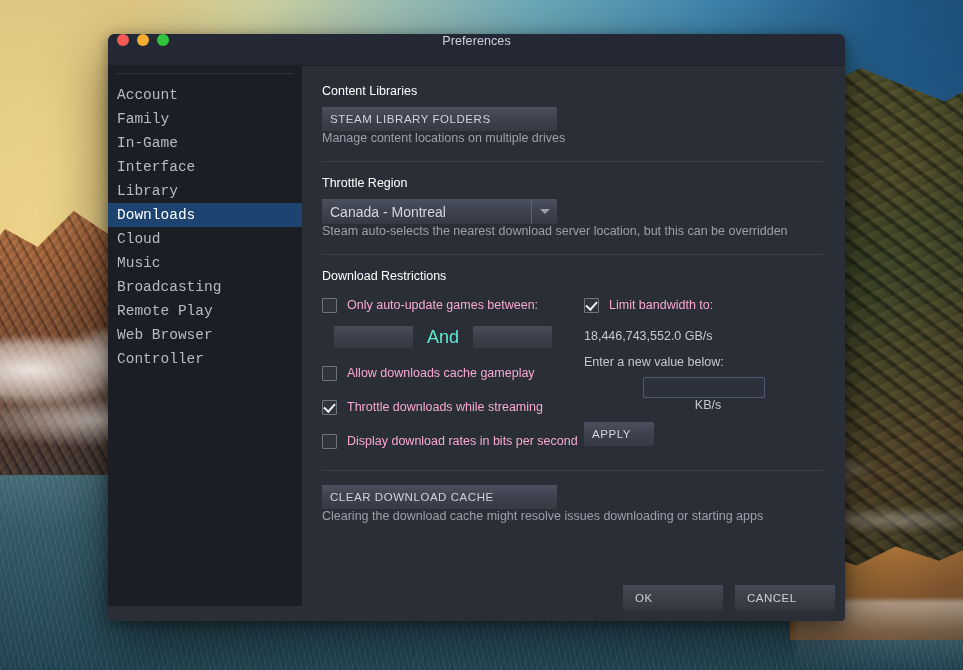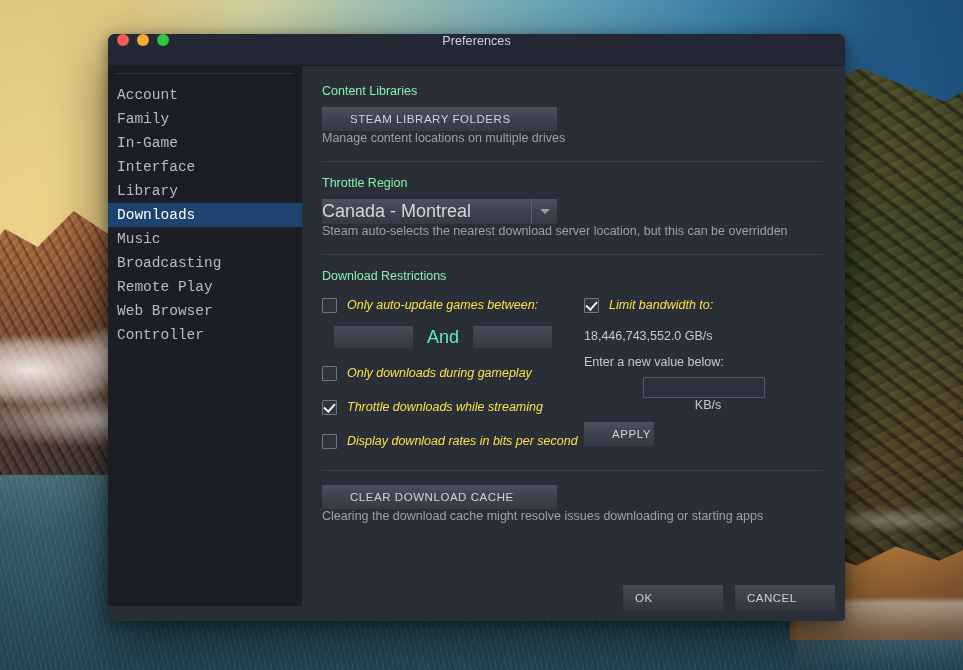--- a/index.html
+++ b/index.html
@@ -185,38 +185,38 @@
   
   #content {
     flex: 1;
     padding: 18px 22px 0 20px;
     position: relative;
     min-width: 0;
   }
 
   .section-label {
     font-size: 12.5px;
-    color: #86efac;
+    color: #ffffff;
     margin-bottom: 9px;
   }
   .hint {
     font-size: 12.5px;
     color: #9aa1ac;
   }
   .rule {
     height: 1px;
     background: #3b404a;
     margin: 16px 0 14px 0;
   }
 
   .steam-btn {
     display: inline-flex;
     align-items: center;
     height: 24px;
-    padding: 0 28px;
+    padding: 0 8px;
     background: linear-gradient(180deg, #4b5160 0%, #3e434f 45%, #353a45 100%);
     color: #cfd4dc;
     font-size: 11.5px;
     letter-spacing: 0.55px;
     border: none;
     border-radius: 1px;
     cursor: default;
     white-space: nowrap;
   }
   #steam-library-folders-button { width: 235px; }
@@ -227,22 +227,22 @@
     display: flex;
     align-items: center;
     width: 235px;
     height: 25px;
     background: linear-gradient(180deg, #4b5160 0%, #3e434f 45%, #353a45 100%);
     border-radius: 1px;
     cursor: default;
   }
   .steam-select .sel-value {
     flex: 1;
-    padding-left: 0;
-    font-size: 18px;
+    padding-left: 8px;
+    font-size: 14px;
     color: #d2d7df;
     overflow: hidden;
     white-space: nowrap;
   }
   .sel-sep { width: 1px; height: 100%; background: #5b6170; }
   .sel-arrow {
     width: 25px;
     display: flex;
     align-items: center;
     justify-content: center;
@@ -280,21 +280,21 @@
   }
   .chk-box.checked::after {
     content: "";
     position: absolute;
     left: 3px; top: 0px;
     width: 5px; height: 9px;
     border: solid #eef1f5;
     border-width: 0 2.2px 2.2px 0;
     transform: rotate(42deg);
   }
-  .chk-label { font-size: 12.5px; color: #fde047; font-style: italic; }
+  .chk-label { font-size: 12.5px; color: #f9a8d4; }
 
   
   #time-range-row {
     display: flex;
     align-items: center;
     margin: 2px 0 12px 12px;
   }
   .time-select {
     width: 79px; height: 22px;
     background: linear-gradient(180deg, #474d5a 0%, #3c414c 50%, #343943 100%);
@@ -403,20 +403,23 @@
         <div class="side-item">
             <span>Interface</span>
           </div>
         <div class="side-item">
             <span>Library</span>
           </div>
         <div class="side-item selected">
             <span>Downloads</span>
           </div>
         <div class="side-item">
+            <span>Cloud</span>
+          </div>
+        <div class="side-item">
             <span>Music</span>
           </div>
         <div class="side-item">
             <span>Broadcasting</span>
           </div>
         <div class="side-item">
             <span>Remote Play</span>
           </div>
         <div class="side-item">
             <span>Web Browser</span>
@@ -461,21 +464,21 @@
             </div>
 
             <div id="time-range-row">
               <div class="time-select"></div>
               <span id="time-and-label">And</span>
               <div class="time-select"></div>
             </div>
 
             <div class="chk-row">
               <span class="chk-box"></span>
-              <span class="chk-label">Only downloads during gameplay</span>
+              <span class="chk-label">Allow downloads cache gameplay</span>
             </div>
 
             <div class="chk-row">
               <span class="chk-box checked"></span>
               <span class="chk-label">Throttle downloads while streaming</span>
             </div>
 
             <div class="chk-row">
               <span class="chk-box"></span>
               <span class="chk-label">Display download rates in bits per second</span>

